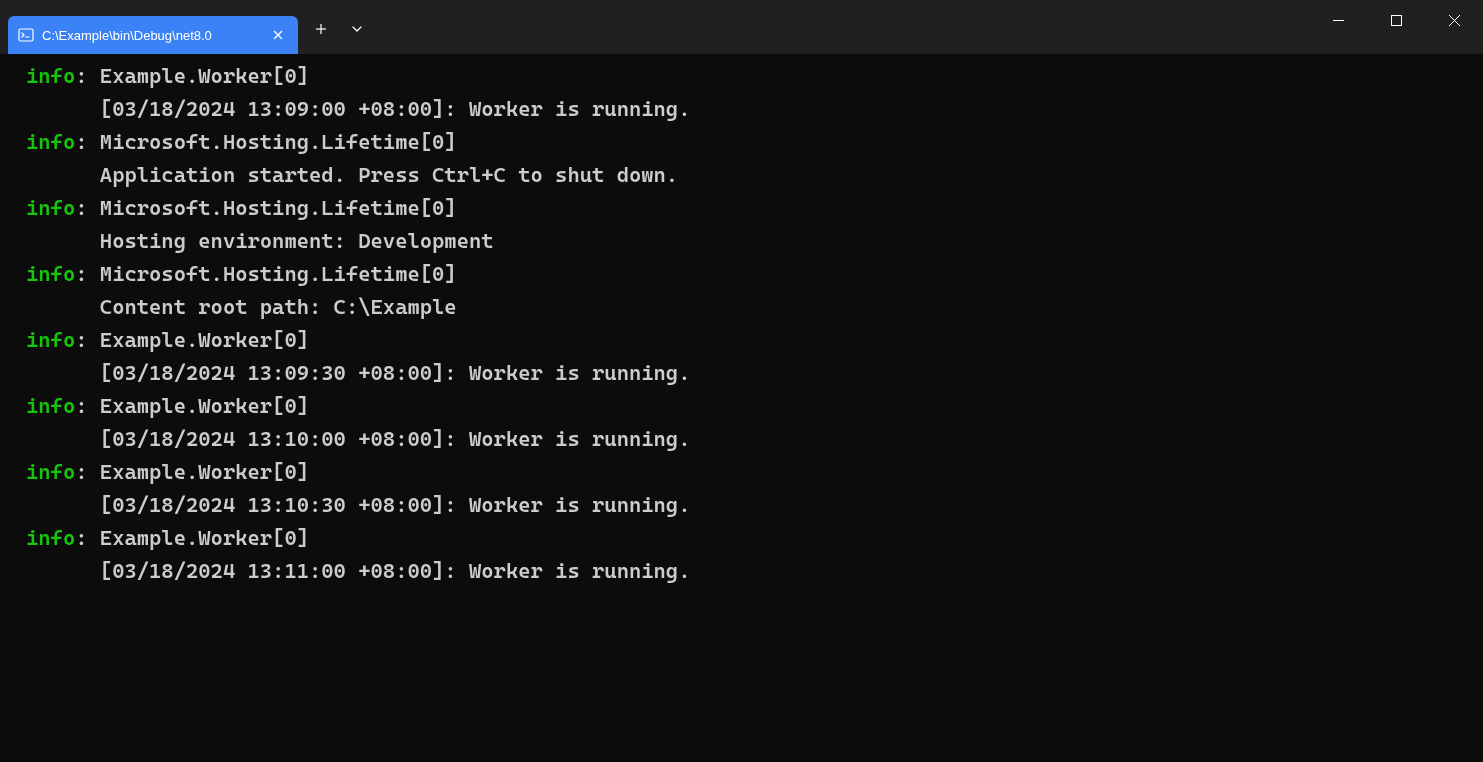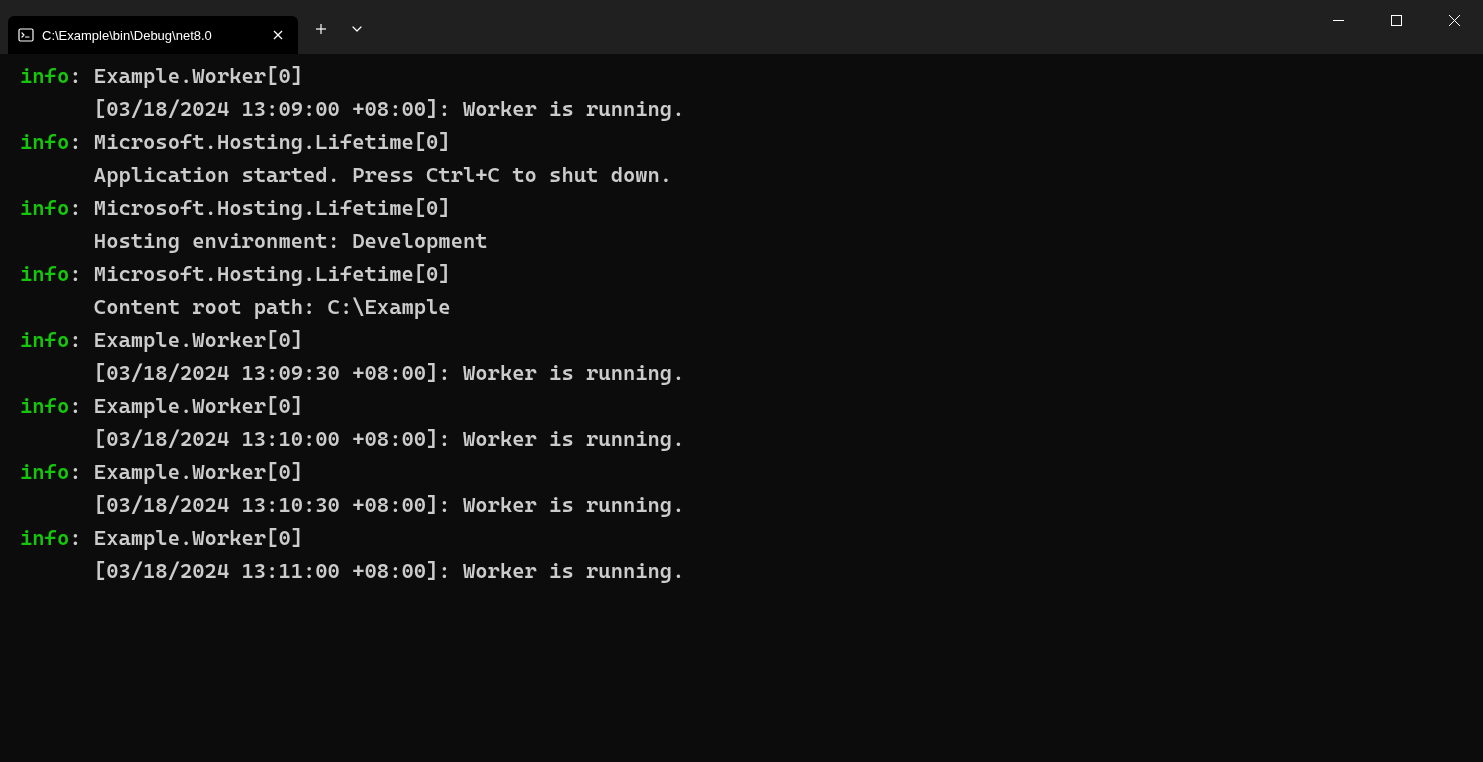--- a/index.html
+++ b/index.html
@@ -24,21 +24,21 @@
       position: relative;
     }
     .tab-region {
       display: flex;
       align-items: flex-end;
       height: 100%;
       padding-left: 8px;
       padding-top: 10px;
     }
     .tab {
-      background: #000000;
+      background: #3b82f6;
       height: 38px;
       width: 290px;
       display: flex;
       align-items: center;
       padding: 0 10px;
       border-radius: 6px 6px 0 0;
       position: relative;
       gap: 8px;
     }
     .tab-icon {
@@ -101,21 +101,21 @@
       width: 58px;
       height: 40px;
       display: flex;
       align-items: center;
       justify-content: center;
       color: #ffffff;
       cursor: pointer;
     }
     .terminal-content {
       flex: 1;
-      padding: 6px 20px;
+      padding: 6px 26px;
       background: #0c0c0c;
       font-size: 21px;
       line-height: 1.57;
       font-weight: 600;
       color: #cccccc;
       white-space: pre;
       overflow: hidden;
     }
     .log-line {
       display: block;

